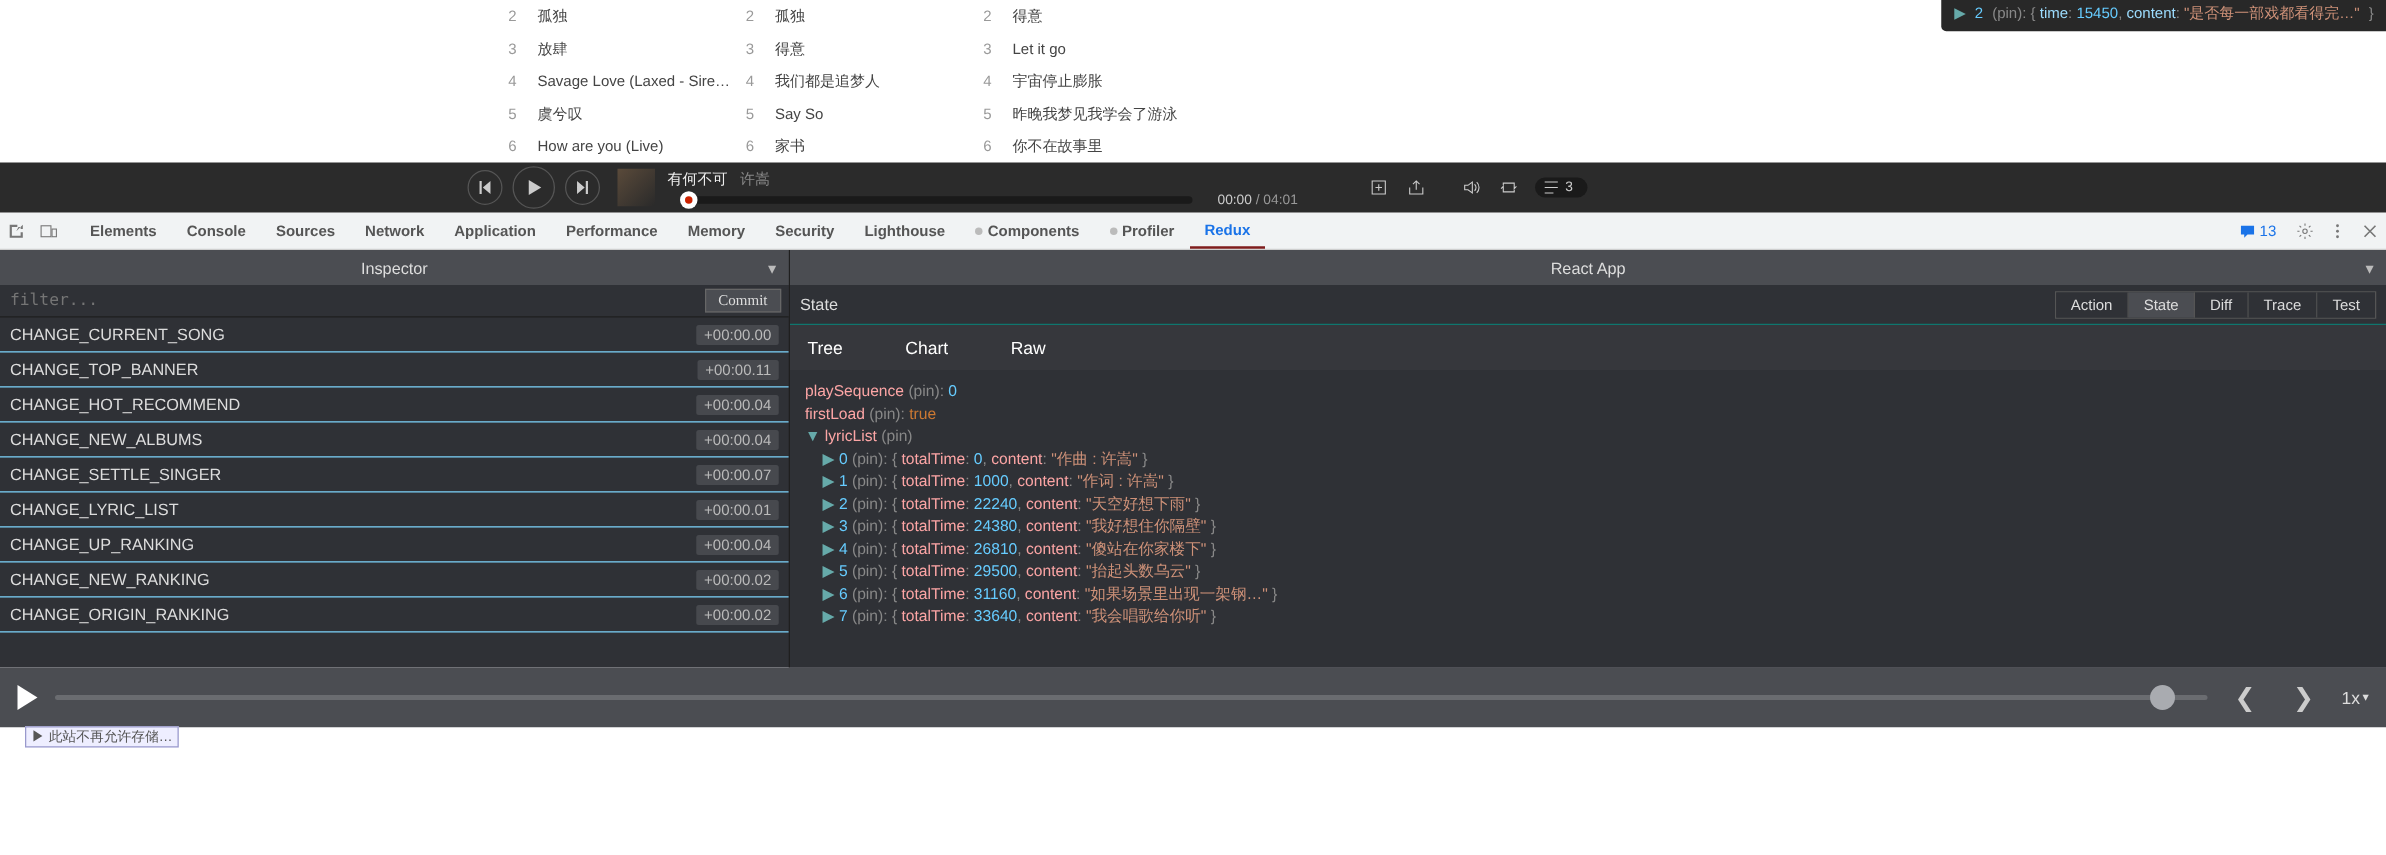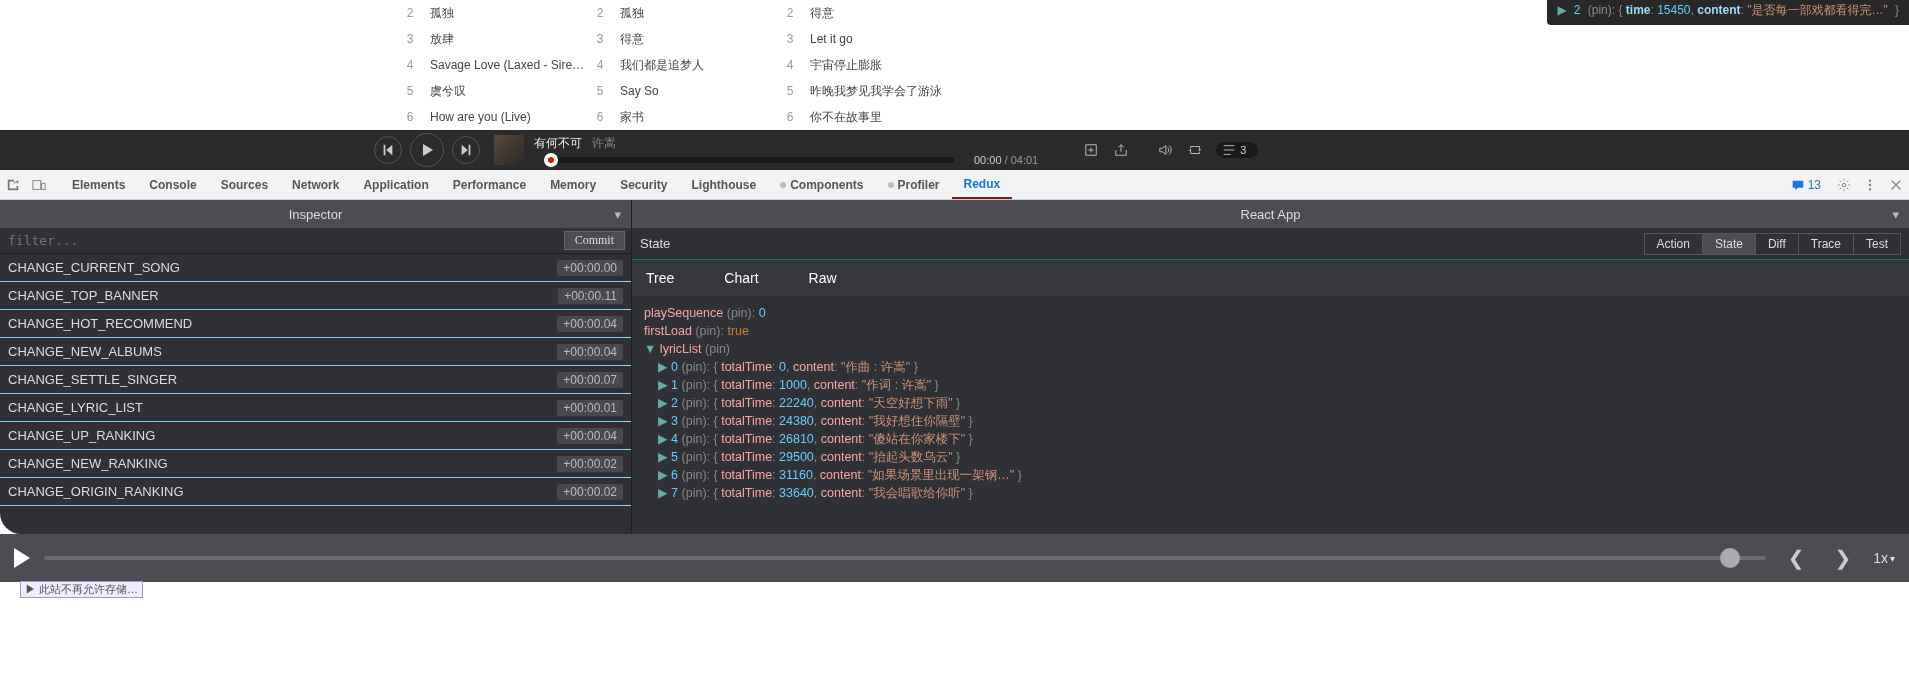--- a/index.html
+++ b/index.html
@@ -16,45 +16,45 @@
 .player-bar { position:relative; height:40px; background:#2b2b2b; display:flex; align-items:center; color:#fff; padding-left:370px; }
 .pbtn { width:28px; height:28px; border:1px solid #555; border-radius:50%; display:flex; align-items:center; justify-content:center; margin:0 4px; cursor:pointer; color:#ccc; }
 .pbtn.play { width:34px; height:34px; }
 .album-thumb { width:30px; height:30px; background:linear-gradient(135deg,#5a4a3a,#2a2a2a); margin:0 10px; }
 .song-info { font-size:12px; display:flex; align-items:center; gap:10px; }
 .song-info .artist { color:#888; }
 .progress-wrap { position:relative; width:410px; height:8px; margin:0 10px; display:flex; align-items:center; }
 .progress-track { width:100%; height:6px; background:#1a1a1a; border-radius:3px; }
 .progress-knob { position:absolute; left:0; top:-3px; width:14px; height:14px; border-radius:50%; background:#fff; }
 .progress-knob::after{content:"";position:absolute;left:4px;top:4px;width:6px;height:6px;border-radius:50%;background:#c20;}
-.time-label { font-size:11px; color:#999; margin-right:8px; white-space:nowrap;padding-left:10px;}
+.time-label { font-size:11px; color:#999; margin-right:20px; white-space:nowrap;padding-left:10px;}
 .time-label .cur { color:#ccc; }
 .ctl-icon { width:18px; height:18px; margin:0 6px; color:#ccc; cursor:pointer; display:flex; align-items:center; justify-content:center;}
 .pill { background:#1a1a1a; padding:1px 12px 1px 6px; border-radius:10px; font-size:11px; color:#ccc; display:flex; align-items:center; gap:4px; margin-left:6px;}
 
 
 .overlay-frag { position:absolute; top:0; right:0; background:#282828; color:#8ab; font-family:Consolas,monospace; font-size:12px; padding:2px 10px 6px; border-bottom-left-radius:4px; }
 .overlay-frag .arrow{color:#6aa;}
 .overlay-frag .idx{color:#6cf;}
 .overlay-frag .pin{color:#888;}
-.overlay-frag .key{color:#9cdcfe;font-weight:bold;}
+.overlay-frag .key{color:#9cdcfe;}
 .overlay-frag .num{color:#6cf;}
 .overlay-frag .str{color:#ce9178;}
 
 
 .dt-strip { height:30px; background:#f1f3f4; border-bottom:1px solid #cfcfcf; display:flex; align-items:center; font-size:12px; color:#555; }
 .dt-strip .ic{ width:26px; display:flex; justify-content:center; color:#777; cursor:pointer;}
 .dt-strip .tab{ padding:0 12px; height:100%; display:flex; align-items:center; cursor:pointer;font-weight:bold;}
 .dt-strip .tab.has-dot::before{content:"";width:6px;height:6px;border-radius:50%;background:#bbb;margin-right:4px;}
 .dt-strip .tab.selected{ color:#1a73e8; border-bottom:2px solid #7f1d1d;}
 .dt-strip .grow{flex:1;}
 .dt-strip .msg-badge{display:flex;align-items:center;gap:3px;color:#1a73e8;margin-right:10px;cursor:pointer;}
 
 
-.redux-panel { display:flex; height:334px; background:#2f3136; color:#ddd; font-family:Consolas,monospace;border-radius:21px; }
+.redux-panel { display:flex; height:334px; background:#2f3136; color:#ddd; font-family:Consolas,monospace; }
 .insp-col { width:632px; display:flex; flex-direction:column; border-right:1px solid #1f1f1f;}
 .panel-head { height:28px; background:#4b4d52; color:#ddd; font-size:13px; display:flex; align-items:center; justify-content:center; font-family:Arial; position:relative;}
 .panel-head .chev{position:absolute; right:10px; color:#bbb; cursor:pointer;}
 .filter-row { display:flex; align-items:center; height:26px; background:#2f3136; border-bottom:1px solid #1f1f1f;}
 .filter-row input{ flex:1; background:transparent; border:none; color:#ccc; font-family:Consolas,monospace; font-size:13px; padding:0 8px; outline:none;}
 .commit-btn { background:#4b4d52; border:1px solid #666; color:#ddd; font-size:12px; font-family:Consolas; padding:1px 10px; margin-right:6px; cursor:pointer;}
 .action-list { flex:1; overflow-y:auto; }
 .action-row { display:flex; justify-content:space-between; align-items:center; height:28px; border-bottom:1px solid #7dd3fc; font-size:13px; padding:0 8px; cursor:pointer;}
 .action-row .name{color:#ddd;}
 .action-row .ts{ background:#47494e; color:#bbb; font-size:12px; padding:1px 6px; border-radius:2px;}

